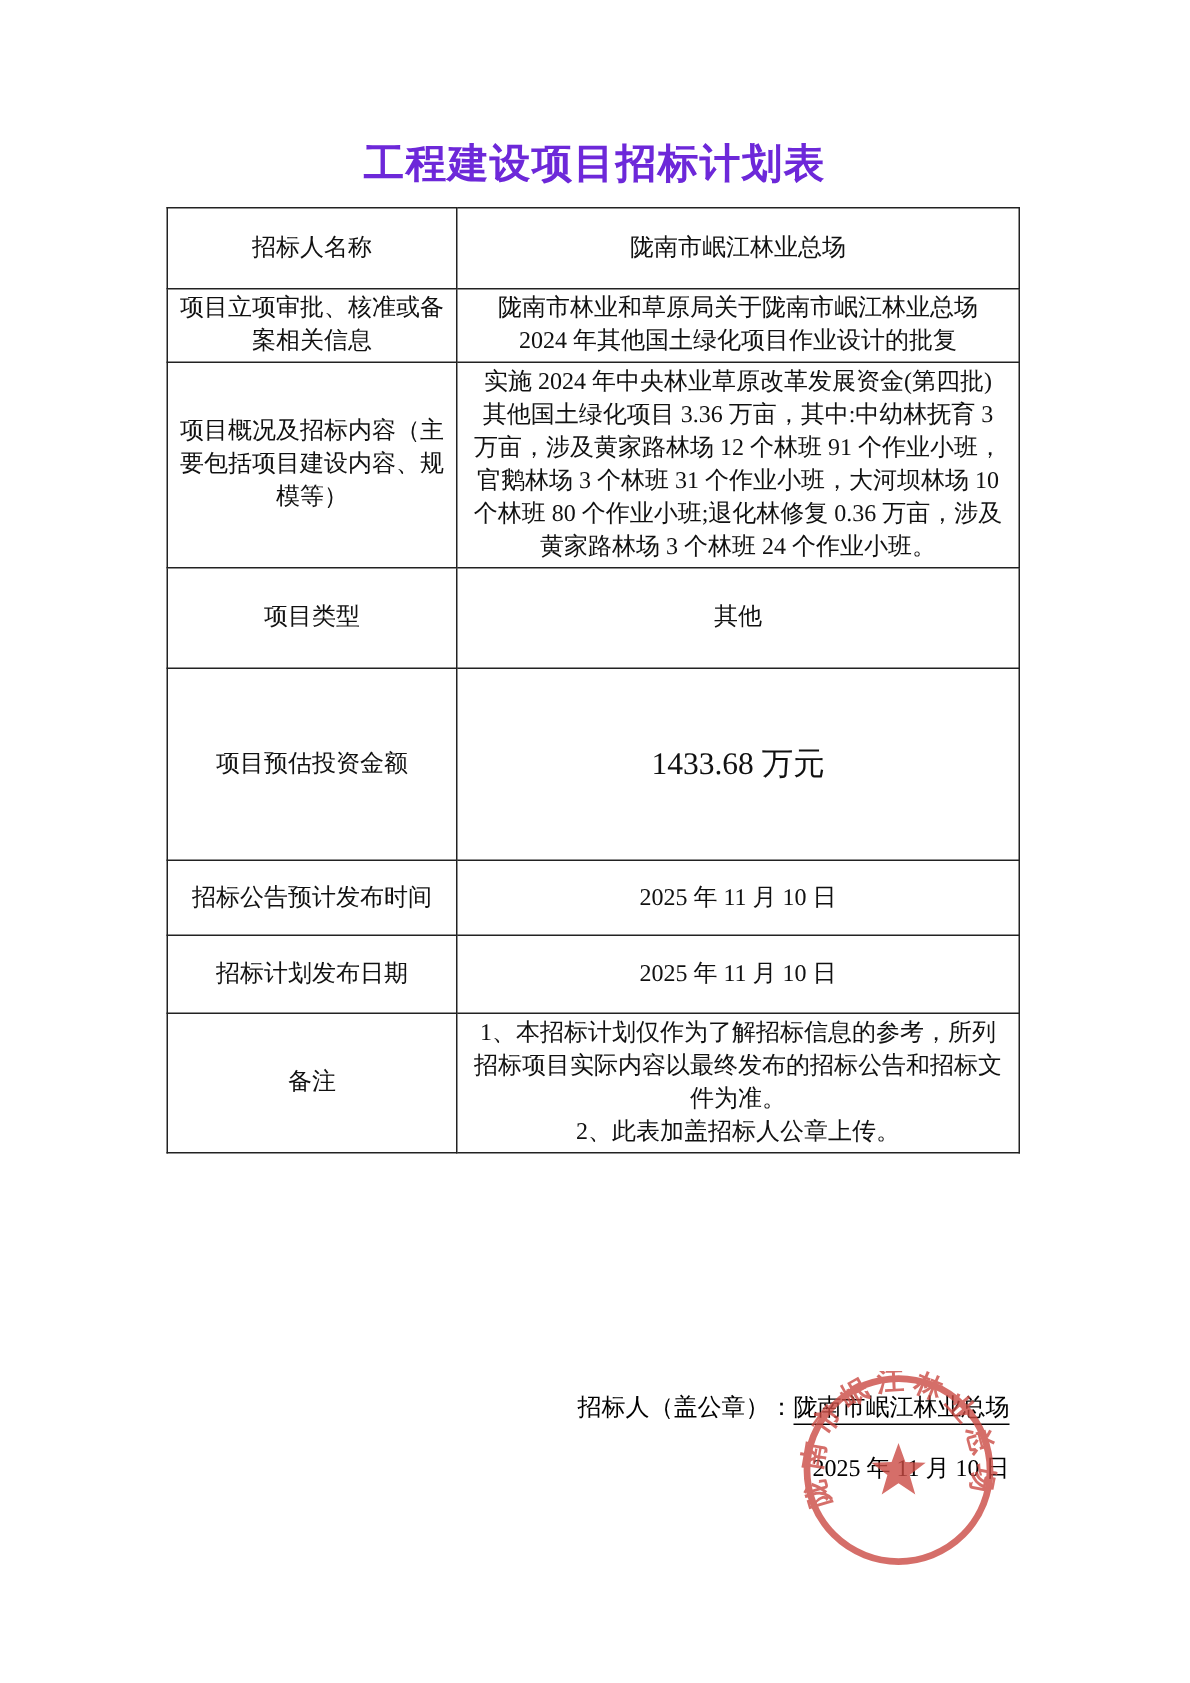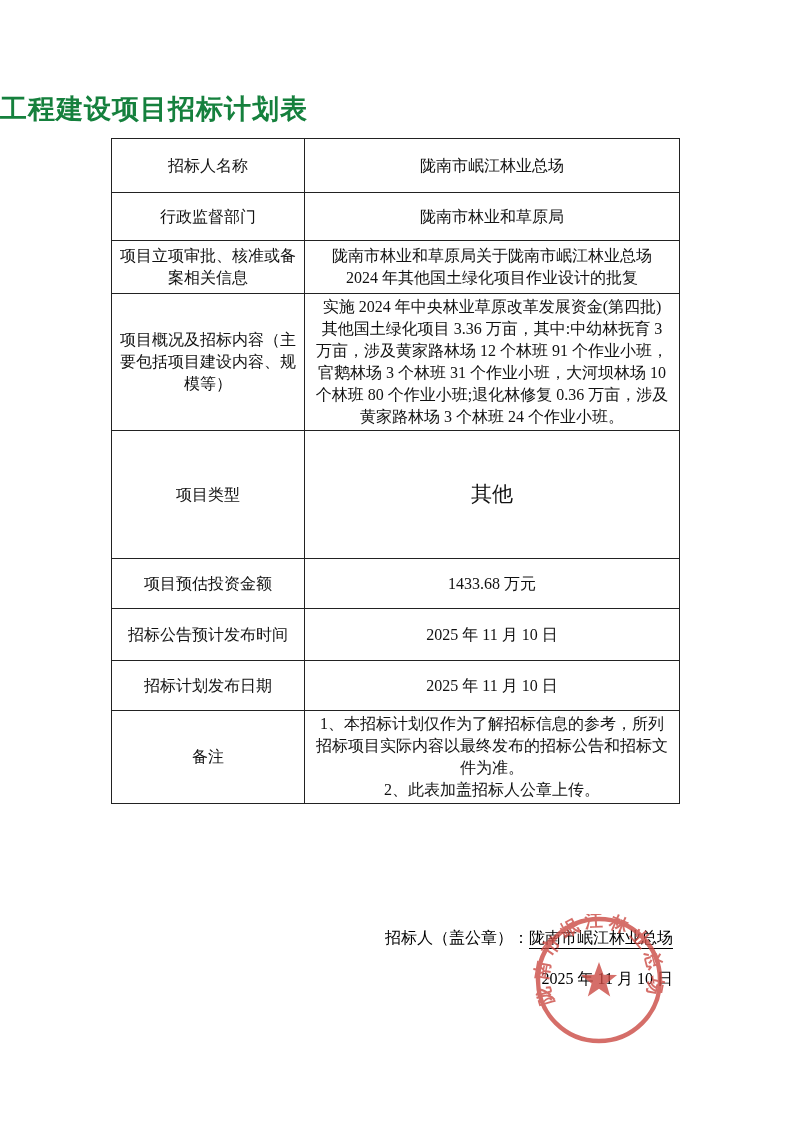--- a/index.html
+++ b/index.html
@@ -1,23 +1,23 @@
 <!DOCTYPE html>
 <html><head>
 <meta charset="utf-8">
 <style>
   html,body{margin:0;padding:0;background:#ffffff;}
   .page{
     position:relative;width:793px;height:1122px;background:#fff;
     font-family:"Liberation Serif","DejaVu Serif",serif;color:#111;overflow:hidden;
   }
   .doc-title{
-    position:absolute;top:93px;left:0;width:100%;
+    position:absolute;top:93px;left:0;width:100%;text-align:center;
     font-family:"Liberation Sans","DejaVu Sans",sans-serif;
-    font-weight:800;font-size:27px;letter-spacing:1px;color:#15803d;line-height:32px;
+    font-weight:800;font-size:27px;letter-spacing:1px;color:#6d28d9;line-height:32px;
   }
   table.plan-table{
     position:absolute;left:111px;top:138px;width:568px;
     border-collapse:collapse;table-layout:fixed;
   }
   .plan-table td{
     border:1.6px solid #222;vertical-align:middle;
     font-size:16px;color:#111;line-height:22px;
   }
   .plan-table td.cell-label{text-align:center;padding:2px 6px;margin-top:36px;}
@@ -59,24 +59,20 @@
     <colgroup>
         <col style="width:193px">
         <col style="width:375px">
       </colgroup>
     <tbody>
       <tr>
         <td class="cell-label">招标人名称</td>
         <td class="cell-value">陇南市岷江林业总场</td>
       </tr>
       <tr>
-        <td class="cell-label">行政监督部门</td>
-        <td class="cell-value">陇南市林业和草原局</td>
-      </tr>
-      <tr>
         <td class="cell-label">项目立项审批、核准或备案相关信息</td>
         <td class="cell-value">陇南市林业和草原局关于陇南市岷江林业总场 2024 年其他国土绿化项目作业设计的批复</td>
       </tr>
       <tr>
         <td class="cell-label">项目概况及招标内容（主要包括项目建设内容、规模等）</td>
         <td class="cell-value">实施 2024 年中央林业草原改革发展资金(第四批) 其他国土绿化项目 3.36 万亩，其中:中幼林抚育 3 万亩，涉及黄家路林场 12 个林班 91 个作业小班，官鹅林场 3 个林班 31 个作业小班，大河坝林场 10 个林班 80 个作业小班;退化林修复 0.36 万亩，涉及黄家路林场 3 个林班 24 个作业小班。</td>
       </tr>
       <tr>
         <td class="cell-label">项目类型</td>
         <td class="cell-value">其他</td>

